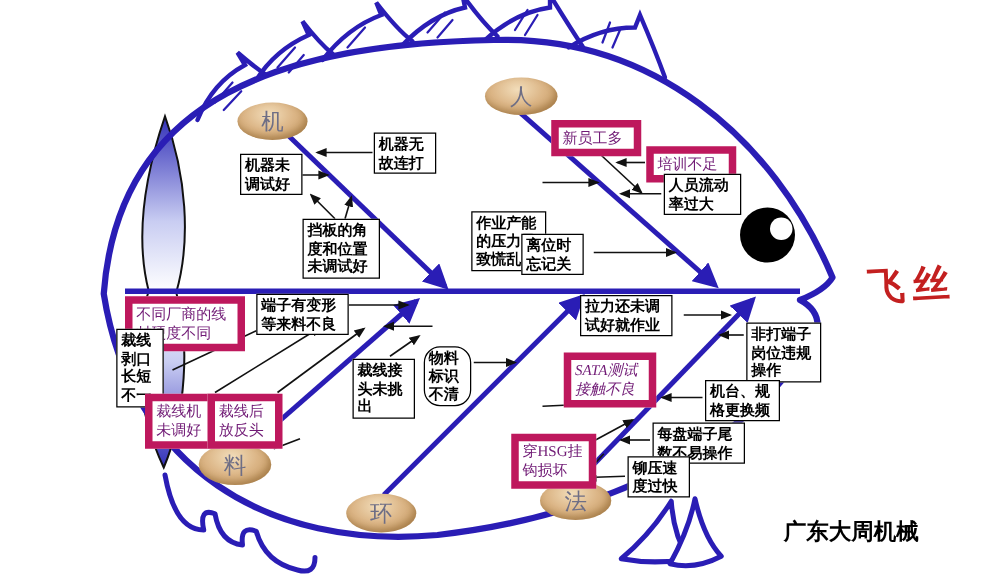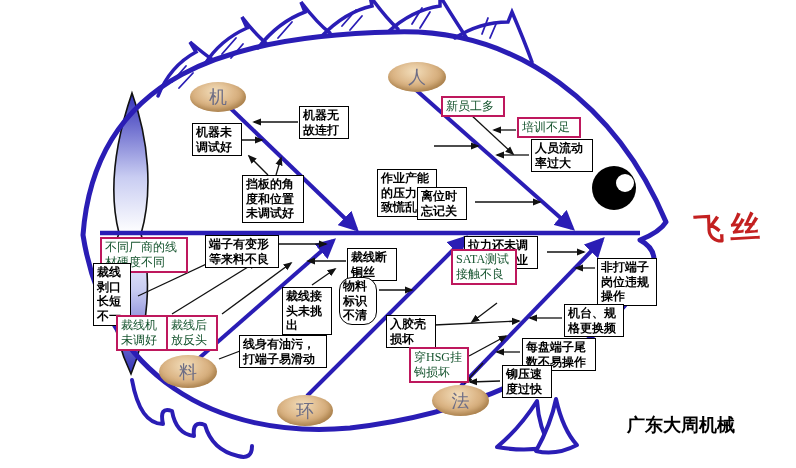--- a/index.html
+++ b/index.html
@@ -7,21 +7,21 @@
     position:relative;width:796px;height:468px;background:#ffffff;overflow:hidden;
     font-family:"Liberation Sans",sans-serif;
   }
   #fish-svg{position:absolute;left:0;top:0;width:796px;height:468px;}
   .cause{
     position:absolute;background:#ffffff;border:1.6px solid #000;
     font:bold 12px/1.22 "Liberation Sans",sans-serif;color:#000;
     padding:1px 3px;box-sizing:content-box;word-break:break-all;
   }
   .cause.light{
-    border:2px solid #be185d;font:400 12px/1.25 "Liberation Serif",serif;color:#14532d;
+    border:6px solid #be185d;font:400 12px/1.25 "Liberation Serif",serif;color:#701a75;
   }
   .oval{
     position:absolute;border-radius:50%;display:flex;align-items:center;justify-content:center;
     font:400 18px "Liberation Serif",serif;color:#6e6e85;
     background:radial-gradient(ellipse at 45% 32%, #f2ddba 0%, #dcb687 45%, #bd9055 100%);
     box-shadow:inset -2px -3px 5px rgba(110,70,20,.35);
   }
   #effect-label{
     position:absolute;left:694px;top:208px;
     font:bold 30px "Liberation Serif",serif;color:#c32020;
@@ -158,29 +158,26 @@
   <div class="cause" style="left:531px;top:139px;width:54px;">人员流动率过大</div>
   <div class="cause" style="left:377px;top:121px;width:52px;margin-top:48px;">作业产能的压力导致慌乱</div>
   <div class="cause" style="left:417px;top:187px;width:42px;">离位时忘记关</div>
 
   <div class="cause light" style="left:100px;top:237px;width:78px;">不同厂商的线材硬度不同</div>
   <div class="cause" style="left:205px;top:235px;width:66px;">端子有变形等来料不良</div>
   <div class="cause" style="left:93px;top:263px;width:30px;">裁线剥口长短不一</div>
   <div class="cause light" style="left:116px;top:315px;width:42px;">裁线机未调好</div>
   <div class="cause" style="left:282px;top:287px;width:42px;">裁线接头未挑出</div>
   <div class="cause light" style="left:166px;top:315px;width:42px;">裁线后放反头</div>
-  <div class="cause" style="left:239px;top:335px;width:80px;">线身有油污，打端子易滑动</div>
-  <div class="cause" style="left:347px;top:248px;width:42px;">裁线断铜丝</div>
 
   <div class="cause" style="left:339px;top:277px;width:30px;border-radius:13px;">物料标识不清</div>
-  <div class="cause" style="left:386px;top:315px;width:42px;">入胶壳损坏</div>
   <div class="cause light" style="left:409px;top:347px;width:50px;">穿HSG挂钩损坏</div>
 
   <div class="cause" style="left:464px;top:236px;width:66px;">拉力还未调试好就作业</div>
-  <div class="cause light" style="left:451px;top:249px;width:56px;">SATA测试接触不良</div>
+  <div class="cause light" style="left:451px;top:282px;width:56px;font-style:italic;">SATA测试接触不良</div>
   <div class="cause" style="left:597px;top:258px;width:52px;">非打端子岗位违规操作</div>
   <div class="cause" style="left:564px;top:304px;width:52px;">机台、规格更换频</div>
   <div class="cause" style="left:522px;top:338px;width:66px;">每盘端子尾数不易操作</div>
   <div class="cause" style="left:502px;top:365px;width:42px;">铆压速度过快</div>
 
   <div id="effect-label">飞丝</div>
 
   <div id="watermark">广东大周机械</div>
 
 </div>

